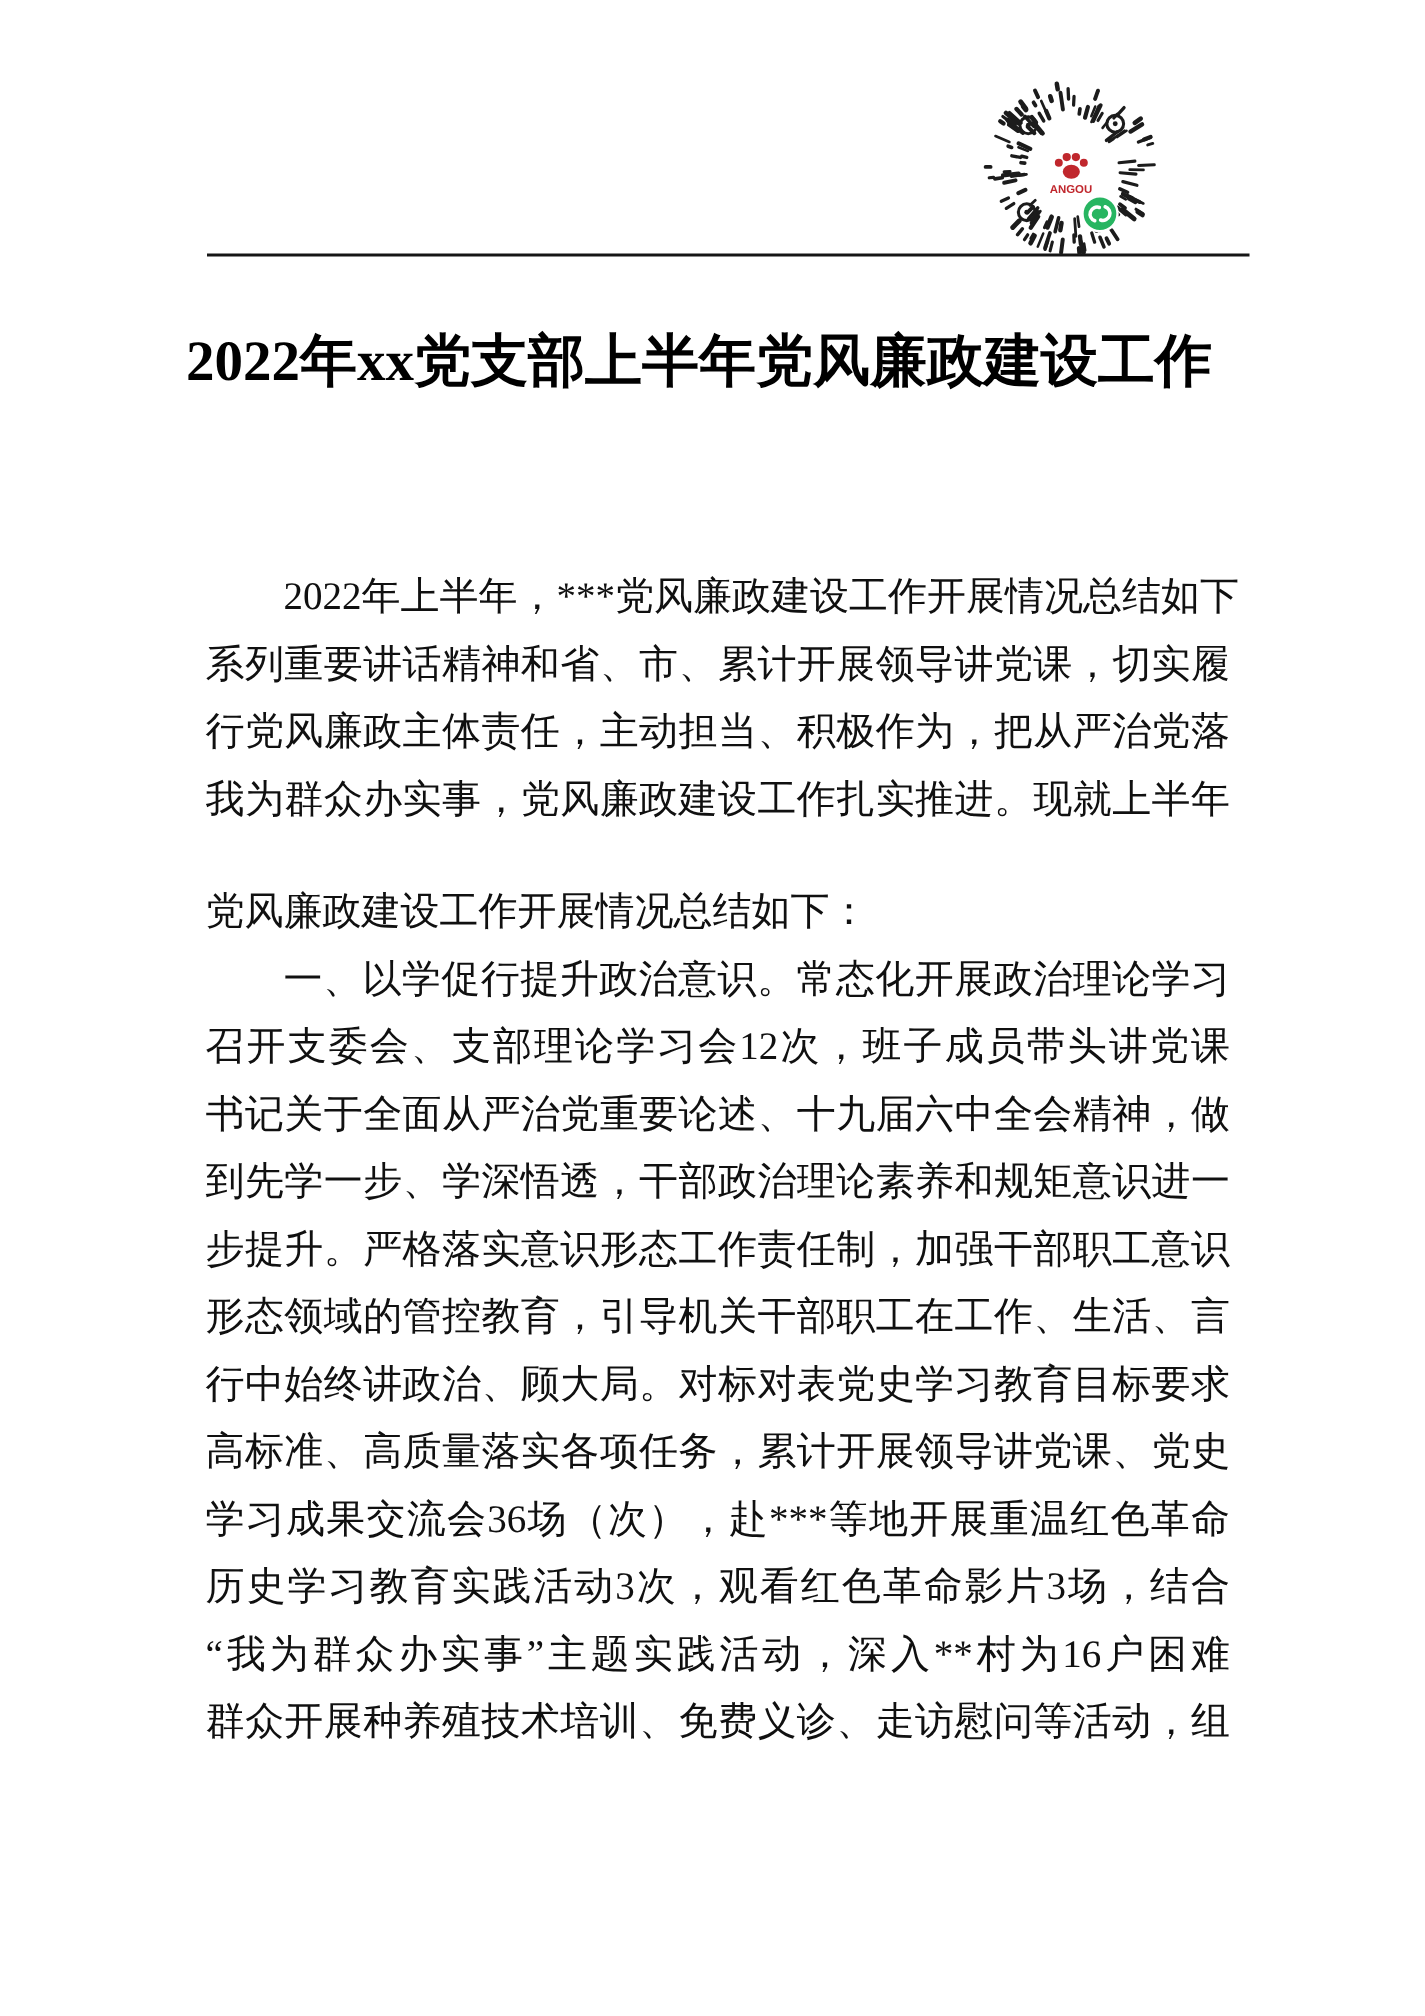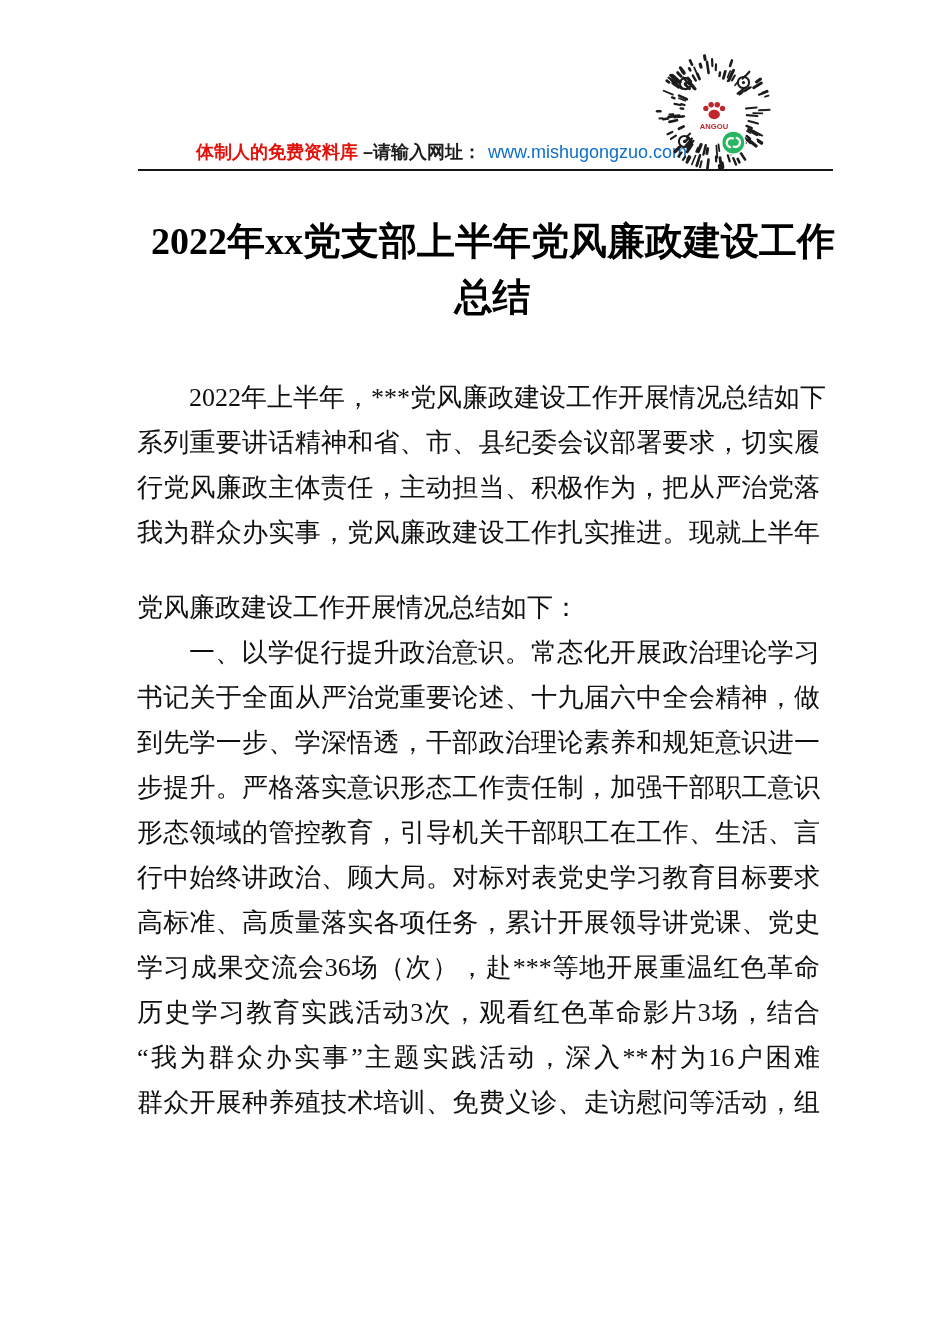--- a/index.html
+++ b/index.html
@@ -21,21 +21,21 @@
   .prompt{color:#1c1c1c;font-weight:600;margin-left:5px;}
   .url{color:var(--c-blue,#0d6fc8);font-weight:400;margin-left:7px;text-decoration:none;cursor:pointer;}
   .rule{
     position:absolute;left:138px;top:169px;width:695px;height:2px;
     background:var(--c-rule,#161616);
   }
   
   .qr{position:absolute;left:654px;top:52px;width:120px;height:120px;}
   
   .title{
-    position:absolute;left:151px;top:213px;width:683px;
+    position:absolute;left:124px;top:213px;width:683px;
     margin:0;text-align:center;color:#000;
     font-family:"Liberation Serif","DejaVu Serif",serif;
     font-weight:700;font-size:38px;line-height:56px;
     white-space:nowrap;
   }
   
   .docbody{
     position:absolute;left:137px;top:375px;width:683px;
     color:#101010;
   }
@@ -45,23 +45,20 @@
     white-space:nowrap;
   }
   .bodyline.indent{text-indent:52px;}
   .bodyline.nofill{text-align-last:left;margin-top:30px;}
 </style>
 </head>
 <body>
 
 <div class="page">
 
-  <div class="header-text">
-    <span class="site">体制人的免费资料库</span><span class="prompt">–请输入网址：</span><a class="url">www.mishugongzuo.com</a>
-  </div>
   <div class="rule"></div>
 
   <svg class="qr" viewBox="0 0 118 118" xmlns="http://www.w3.org/2000/svg">
     <g id="qr-ticks">
         <line x1="92.9" y1="86.3" x2="100.4" y2="92.4" stroke="#1c1c1c" stroke-width="3.18" stroke-linecap="round"></line>
         <line x1="37.2" y1="85.1" x2="31.1" y2="92.4" stroke="#1c1c1c" stroke-width="2.27" stroke-linecap="round"></line>
         <line x1="18.0" y1="78.6" x2="13.3" y2="80.8" stroke="#1c1c1c" stroke-width="2.17" stroke-linecap="round"></line>
         <line x1="64.2" y1="111.5" x2="64.5" y2="114.7" stroke="#1c1c1c" stroke-width="2.79" stroke-linecap="round"></line>
         <line x1="30.0" y1="52.1" x2="26.7" y2="51.3" stroke="#1c1c1c" stroke-width="2.21" stroke-linecap="round"></line>
         <line x1="35.7" y1="18.0" x2="34.5" y2="16.0" stroke="#1c1c1c" stroke-width="2.56" stroke-linecap="round"></line>
@@ -202,30 +199,30 @@
 
     <g>
       <circle id="qr-badge" cx="78" cy="89" r="11.5" fill="#27b561" stroke="#ffffff" stroke-width="1.6"></circle>
       <path d="M 74.6 93.6 a 4.6 4.6 0 1 1 3.0 -8.7" fill="none" stroke="#ffffff" stroke-width="2.3" stroke-linecap="round"></path>
       <path d="M 81.4 84.4 a 4.6 4.6 0 1 1 -3.0 8.7" fill="none" stroke="#ffffff" stroke-width="2.3" stroke-linecap="round"></path>
     </g>
   </svg>
 
   <h1 class="title">
     <div>2022年xx党支部上半年党风廉政建设工作</div>
-    <div>总结</div>
   </h1>
 
   <div class="docbody">
       <div class="bodyline indent">2022年上半年，***党风廉政建设工作开展情况总结如下</div>
-      <div class="bodyline">系列重要讲话精神和省、市、县纪委会议部署要求，切实履</div>
+      <div class="bodyline">系列重要讲话精神和省、市、累计开展领导讲党课，切实履</div>
       <div class="bodyline">行党风廉政主体责任，主动担当、积极作为，把从严治党落</div>
       <div class="bodyline">我为群众办实事，党风廉政建设工作扎实推进。现就上半年</div>
       <div class="bodyline nofill">党风廉政建设工作开展情况总结如下：</div>
       <div class="bodyline indent">一、以学促行提升政治意识。常态化开展政治理论学习</div>
+      <div class="bodyline">召开支委会、支部理论学习会12次，班子成员带头讲党课</div>
       <div class="bodyline">书记关于全面从严治党重要论述、十九届六中全会精神，做</div>
       <div class="bodyline">到先学一步、学深悟透，干部政治理论素养和规矩意识进一</div>
       <div class="bodyline">步提升。严格落实意识形态工作责任制，加强干部职工意识</div>
       <div class="bodyline">形态领域的管控教育，引导机关干部职工在工作、生活、言</div>
       <div class="bodyline">行中始终讲政治、顾大局。对标对表党史学习教育目标要求</div>
       <div class="bodyline">高标准、高质量落实各项任务，累计开展领导讲党课、党史</div>
       <div class="bodyline">学习成果交流会36场（次），赴***等地开展重温红色革命</div>
       <div class="bodyline">历史学习教育实践活动3次，观看红色革命影片3场，结合</div>
       <div class="bodyline">“我为群众办实事”主题实践活动，深入**村为16户困难</div>
       <div class="bodyline">群众开展种养殖技术培训、免费义诊、走访慰问等活动，组</div>

